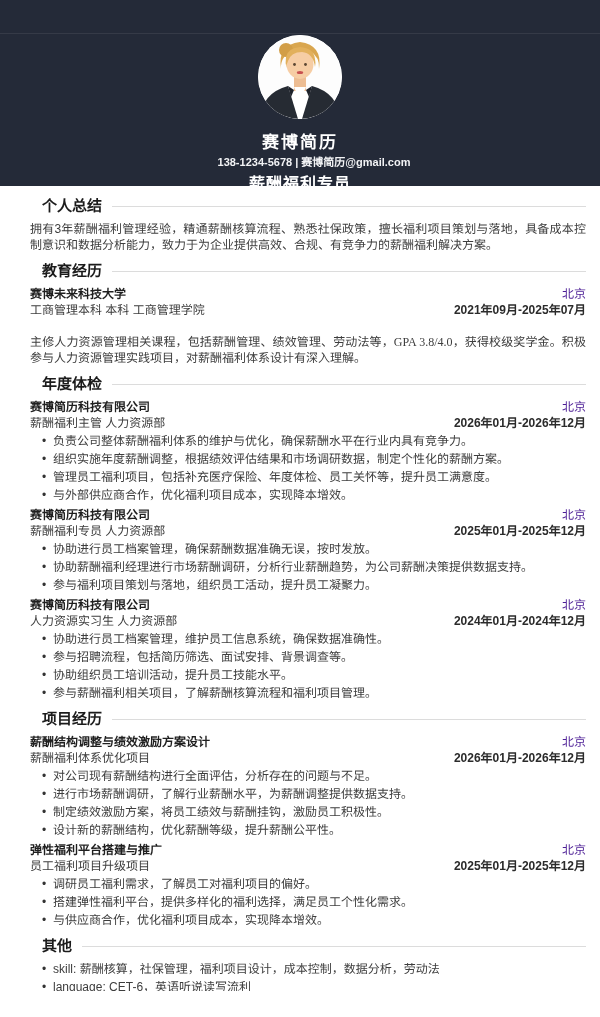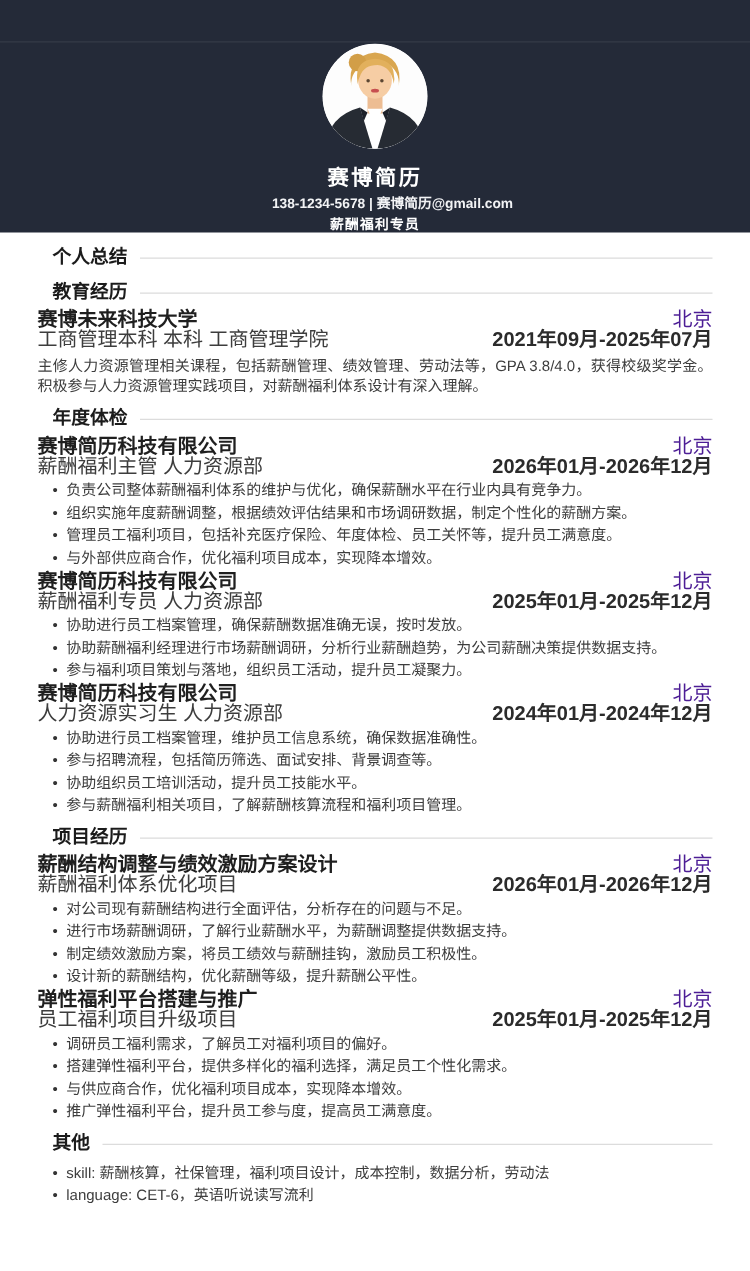--- a/index.html
+++ b/index.html
@@ -11,44 +11,44 @@
   
   .hdr{height:186px;background:#242a38;position:relative;text-align:center;}
   .hdr-topline{position:absolute;top:33px;left:0;right:0;height:1px;background:rgba(255,255,255,0.08);}
   .avatar{
     width:84px;height:84px;border-radius:50%;overflow:hidden;background:#fdfdfd;
     position:absolute;top:35px;left:258px;
   }
   .avatar svg{display:block;width:84px;height:84px;}
   .name{position:absolute;top:128px;left:0;right:0;color:#ffffff;font-size:17px;font-weight:700;letter-spacing:2px;}
   .contact{position:absolute;top:153px;left:0;right:0;color:#f2f3f5;font-size:11px;font-weight:600;margin-left:28px;}
-  .jobtitle{position:absolute;top:170px;left:0;right:0;color:#ffffff;font-size:11px;font-weight:700;letter-spacing:1px;}
+  .jobtitle{position:absolute;top:170px;left:0;right:0;color:#ffffff;font-size:16px;font-weight:700;letter-spacing:1px;}
   
-  .content{padding:6px 30px 0 30px;}
+  .content{padding:6px 14px 0 30px;}
   .section{margin-bottom:8px;}
   .section-title{
     display:flex;align-items:center;gap:10px;
     margin:4px 0 5px 0;padding-left:12px;
   }
   .section-title .t{font-size:15px;font-weight:700;color:#1b1b1b;line-height:20px;white-space:nowrap;}
   .section-title .rule{flex:1;height:1px;background:#dcdcdc;}
   .para{font-size:12px;line-height:16px;color:#3d3d3d;text-align:justify;margin:0;}
   .entry{margin-bottom:4px;}
-  .erow{display:flex;justify-content:space-between;align-items:baseline;line-height:16px;font-size:16px;}
+  .erow{display:flex;justify-content:space-between;align-items:baseline;line-height:16px;font-size:12px;}
   .eb{font-weight:700;color:#1f1f1f;}
   .er{color:#3d3d3d;}
   .ec{color:#4c1d95;white-space:nowrap;}
   .ed{color:#2b2b2b;font-weight:600;white-space:nowrap;}
   ul.bullets{list-style:none;margin:2px 0 2px 0;padding:0;}
   ul.bullets li{
     position:relative;margin:0 0 2px 12px;padding-left:11px;
     font-size:12px;line-height:16px;color:#3d3d3d;text-align:justify;
   }
   ul.bullets li::before{content:"•";position:absolute;left:0;top:0;color:#333333;}
-  .edu-desc{margin-top:4px;}
+  .edu-desc{margin-top:16px;font-family:Liberation Serif, serif;}
 </style>
 </head>
 <body>
 
 <div class="page">
 
   <header class="hdr">
     <div class="hdr-topline"></div>
     <div class="avatar">
       <svg viewBox="0 0 84 84" xmlns="http://www.w3.org/2000/svg">
@@ -82,20 +82,21 @@
     <div class="jobtitle">薪酬福利专员</div>
   </header>
 
   <main class="content">
 
     <section class="section">
       <div class="section-title">
         <span class="t">个人总结</span>
         <span class="rule"></span>
       </div>
+      <p class="para">拥有3年薪酬福利管理经验，精通薪酬核算流程、熟悉社保政策，擅长福利项目策划与落地，具备成本控制意识和数据分析能力，致力于为企业提供高效、合规、有竞争力的薪酬福利解决方案。</p>
     </section>
 
     <section class="section">
       <div class="section-title">
         <span class="t">教育经历</span>
         <span class="rule"></span>
       </div>
       <div class="entry">
         <div class="erow">
           <span class="eb">赛博未来科技大学</span>
@@ -195,21 +196,20 @@
           <span class="ec">北京</span>
         </div>
         <div class="erow">
           <span class="er">员工福利项目升级项目</span>
           <span class="ed">2025年01月-2025年12月</span>
         </div>
         <ul class="bullets">
           <li>调研员工福利需求，了解员工对福利项目的偏好。</li>
           <li>搭建弹性福利平台，提供多样化的福利选择，满足员工个性化需求。</li>
           <li>与供应商合作，优化福利项目成本，实现降本增效。</li>
-          <li>推广弹性福利平台，提升员工参与度，提高员工满意度。</li>
         </ul>
       </div>
     </section>
 
     <section class="section">
       <div class="section-title">
         <span class="t">其他</span>
         <span class="rule"></span>
       </div>
       <ul class="bullets">

